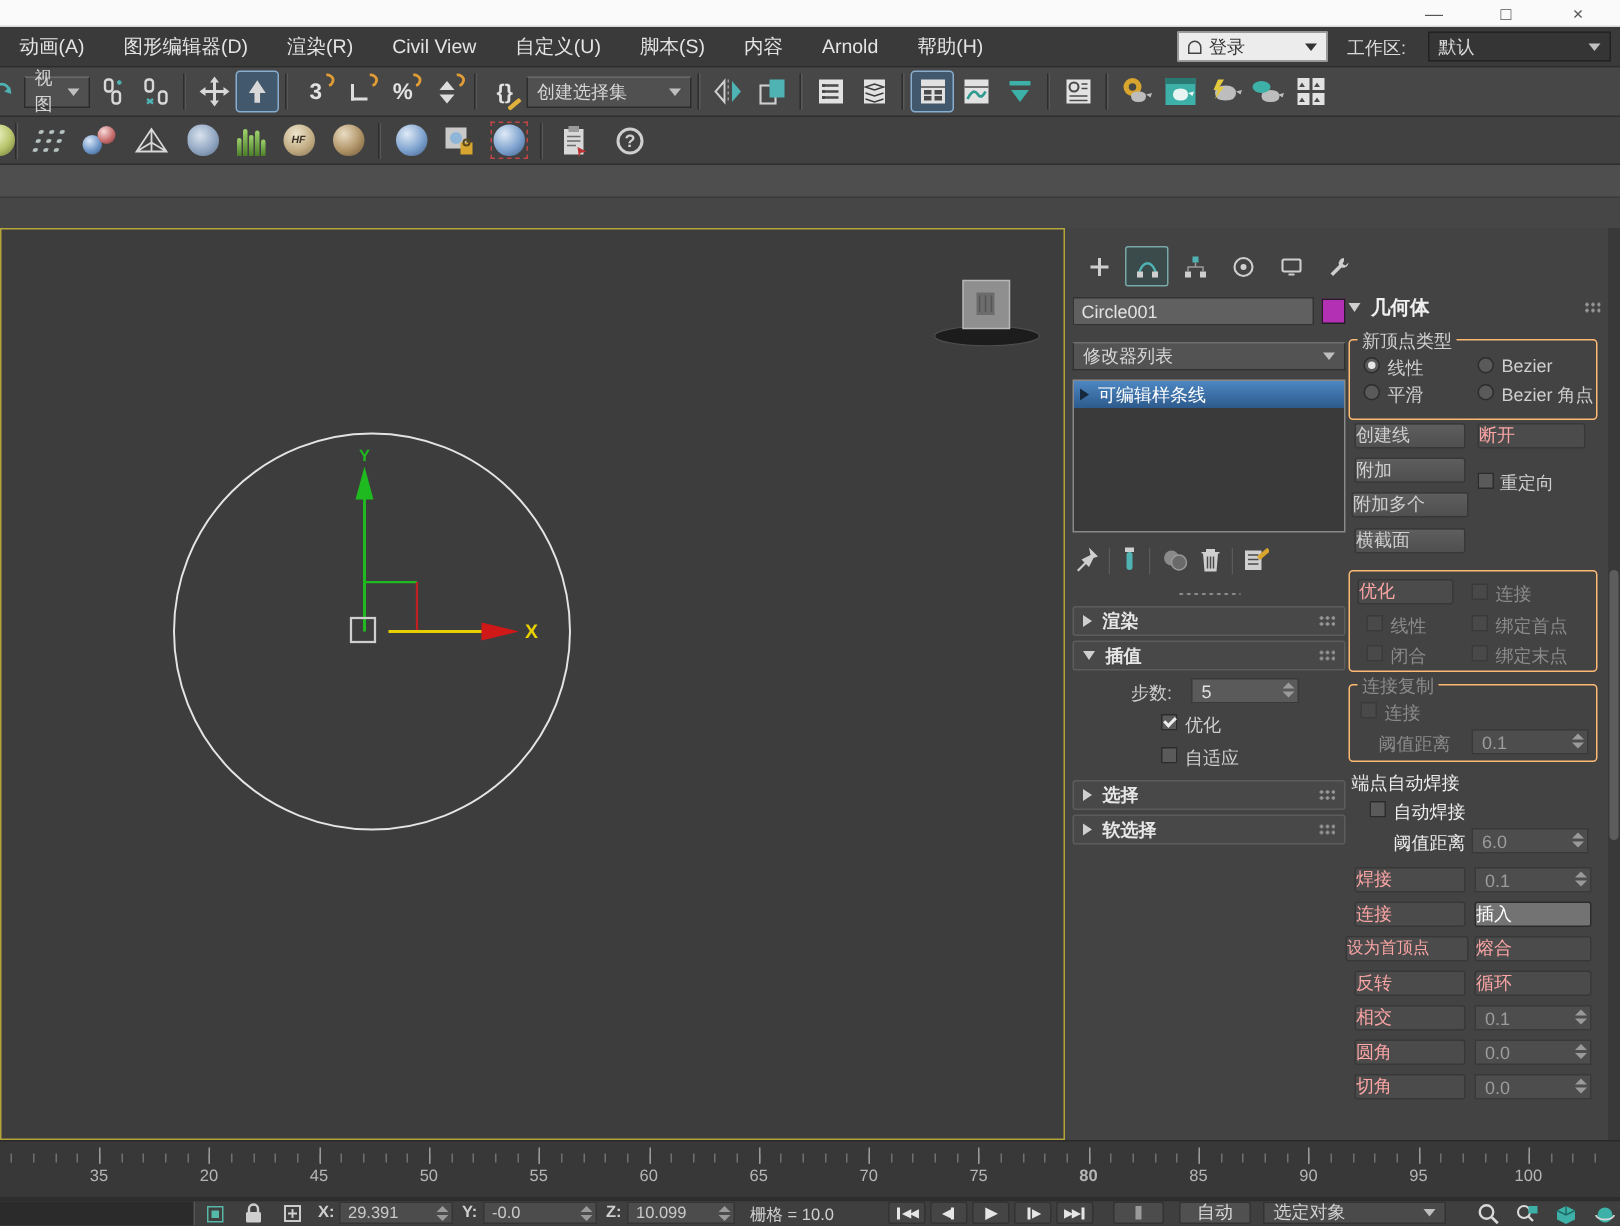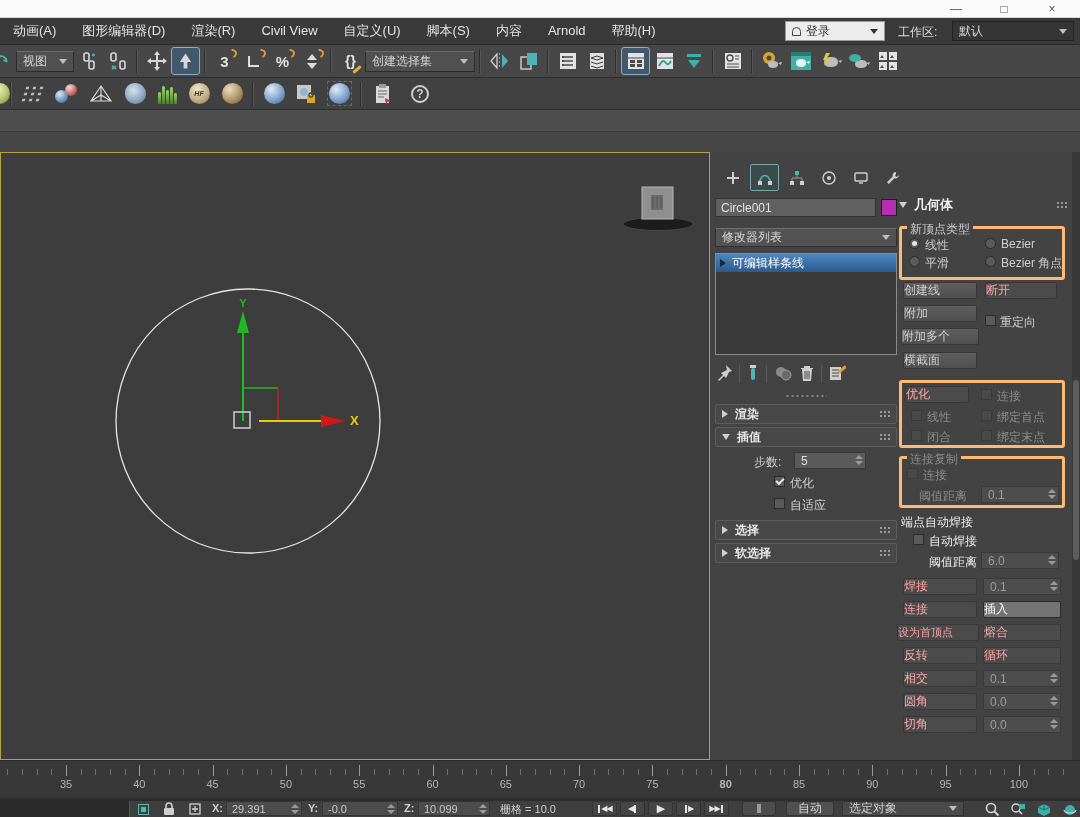--- a/index.html
+++ b/index.html
@@ -81,21 +81,21 @@
 .ud .up{border-bottom:4px solid #9a9a9a;margin-bottom:2px}
 .ud .dn{border-top:4px solid #9a9a9a}
 .cb{position:absolute;width:11px;height:11px;background:#5a5a5a;border:1px solid #2c2c2c}
 .cb.dis{background:#494949;border-color:#3a3a3a}
 .cb.checked::after{content:"";display:block;width:6px;height:3px;border-left:2px solid #ececec;border-bottom:2px solid #ececec;transform:rotate(-45deg);margin:1px 0 0 1px}
 .rd{position:absolute;width:11px;height:11px;border-radius:50%;background:#5a5a5a;border:1px solid #2c2c2c}
 .rd.sel::after{content:"";display:block;width:5px;height:5px;border-radius:50%;background:#e6e6e6;margin:2px}
 .btn{position:absolute;height:17px;background:linear-gradient(#5e5e5e,#4f4f4f);border:1px solid #383838;border-radius:2px;color:#cfcfcf;text-align:left;line-height:15px;font-size:12px}
 .btn.dis{color:#fca5a5;background:#4b4b4b}
 .btn.act{background:#737373;color:#fff;border-color:#2c2c2c}
-.grp{position:absolute;border:3px solid #fdba74;border-radius:3px}
+.grp{position:absolute;border:1px solid #fdba74;border-radius:3px}
 .glab{position:absolute;top:-8px;left:5px;background:#434343;padding:0 3px;color:#cfcfcf;white-space:nowrap}
 .glab.dis{color:#8b8b8b}
 .rcol{position:absolute;left:187px;top:0;width:172px;height:608px}
 .geohdr{position:absolute;left:2px;width:168px;height:17px;display:flex;align-items:center;gap:7px;color:#f0f0f0}
 .geohdr b{font-size:13px}
 .vscroll{position:absolute;left:362px;top:0;width:8px;height:608px;background:#393939}
 .vthumb{position:absolute;left:1px;top:228px;width:6px;height:180px;background:#5d5d5d;border-radius:3px}
 
 #ruler{position:absolute;left:0;top:760px;width:1080px;height:38px;background:#383838;border-top:1px solid #2a2a2a}
 #ruler .tk{position:absolute;top:8px;width:1px;height:6px;background:#707070}
@@ -152,21 +152,21 @@
   </div>
 </div>
 
 <div id="toolbar1">
   <span class="ti" style="width:16px;margin-left:-6px">
     <svg width="20" height="20" viewBox="0 0 20 20">
         <path d="M4 13 A6 6 0 1 1 15 11" fill="none" stroke="#4fb3b3" stroke-width="2.2"></path>
         <path d="M16 6l1 6-6-2z" fill="#4fb3b3"></path>
       </svg>
   </span>
-  <div class="drop" style="width:58px;margin-left:6px">
+  <div class="drop" style="width:44px;margin-left:6px">
     <span>视图</span>
       <i class="car"></i>
   </div>
   <span class="ti">
     <svg width="20" height="20" viewBox="0 0 20 20">
         <rect x="5" y="2" width="5" height="8" rx="2" fill="none" stroke="#d8d8d8" stroke-width="1.6"></rect>
         <rect x="10" y="10" width="5" height="8" rx="2" fill="none" stroke="#d8d8d8" stroke-width="1.6"></rect>
         <path d="M13 4l3 0M14.5 2.5v3" stroke="#4fb3b3" stroke-width="1.6"></path>
       </svg>
   </span>
@@ -720,21 +720,21 @@
       <i class="tk" style="left: 974.92px;"></i>
       <i class="tk" style="left: 989.58px;"></i>
       <i class="tk" style="left: 1004.24px;"></i>
       <i class="tk" style="left: 1018.9px;"></i>
       <i class="tk" style="left: 1033.56px;"></i>
       <i class="tk" style="left: 1048.22px;"></i>
       <i class="tk" style="left: 1062.88px;"></i>
       <i class="tk big" style="left: 66px;"></i>
       <b class="tlab" style="left: 66px;">35</b>
       <i class="tk big" style="left: 139.3px;"></i>
-      <b class="tlab" style="left: 139.3px;">40</b>
+      <b class="tlab" style="left: 139.3px;">20</b>
       <i class="tk big" style="left: 212.6px;"></i>
       <b class="tlab" style="left: 212.6px;">45</b>
       <i class="tk big" style="left: 285.9px;"></i>
       <b class="tlab" style="left: 285.9px;">50</b>
       <i class="tk big" style="left: 359.2px;"></i>
       <b class="tlab" style="left: 359.2px;">55</b>
       <i class="tk big" style="left: 432.5px;"></i>
       <b class="tlab" style="left: 432.5px;">60</b>
       <i class="tk big" style="left: 505.8px;"></i>
       <b class="tlab" style="left: 505.8px;">65</b>

